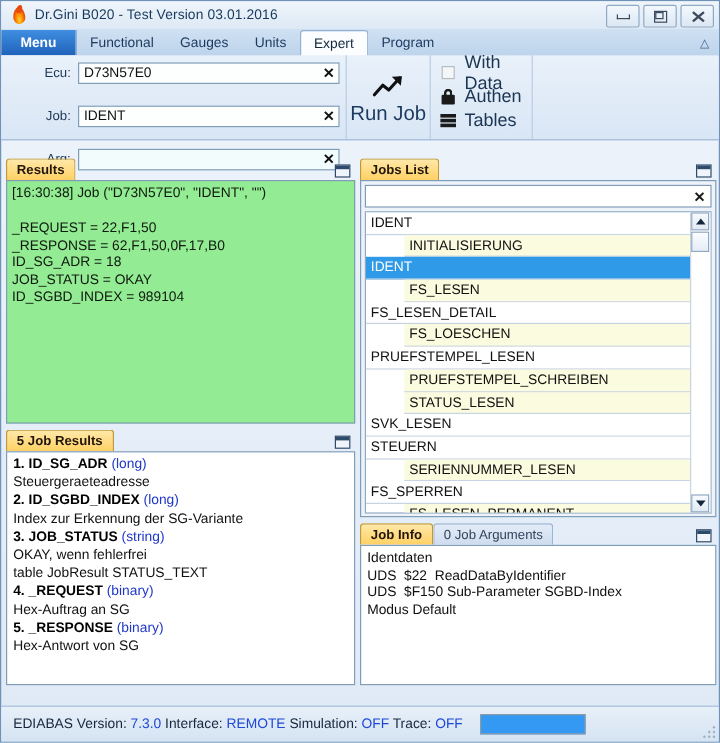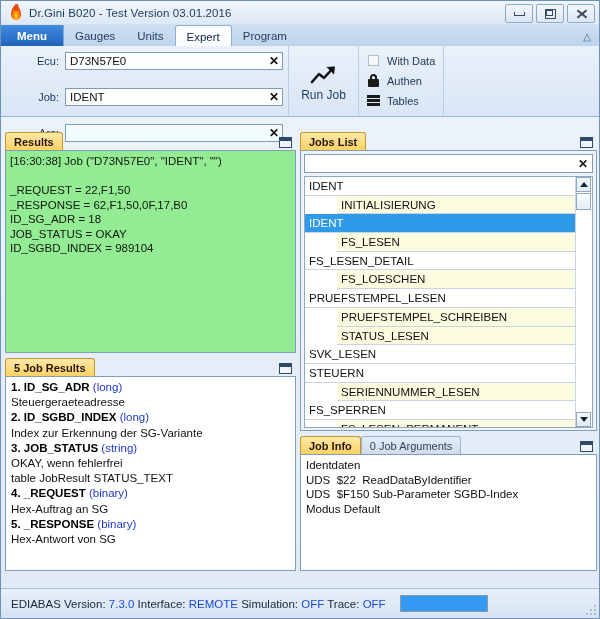--- a/index.html
+++ b/index.html
@@ -140,41 +140,41 @@
     width: 16px; text-align: center; font-size: 12px; font-weight: bold;
     color: #111; cursor: pointer; line-height: 1;
   }
 
   .runjob {
     width: 100%; height: 100%;
     display: flex; flex-direction: column; align-items: center; justify-content: center;
     cursor: pointer; padding-top: 2px; box-sizing: border-box;
   }
   .runjob-icon { width: 30px; height: 24px; position: relative; }
-  .runjob-label { font-size: 12px; color: #1d3a5e; margin-top: 1px; }
+  .runjob-label { font-size: 17px; color: #1d3a5e; margin-top: 1px; }
 
   .opt-row { display: flex; align-items: center; height: 19px; margin-bottom: 1px; padding-left: 8px; cursor: pointer; }
   .opt-icon { width: 15px; height: 13px; margin-right: 5px; position: relative; flex: 0 0 auto; }
   .chk-box {
     width: 11px; height: 11px; border: 1px solid #b6bcc2; background: #f4f6f8;
     box-sizing: border-box; margin-left: 1px; margin-top: 1px;
   }
   .lock-ic { width: 13px; height: 13px; position: relative; }
   .lock-body { position: absolute; left: 1px; top: 5px; width: 11px; height: 8px; background: #1a1a1a; border-radius: 1px; }
   .lock-shackle {
     position: absolute; left: 3px; top: 0px; width: 7px; height: 7px;
     border: 2px solid #1a1a1a; border-bottom: none;
     border-radius: 4px 4px 0 0; box-sizing: border-box;
   }
   .tbl-ic { width: 13px; height: 11px; position: relative; margin-top: 1px; }
   .tbl-ic span { position: absolute; left: 0; width: 13px; height: 3px; background: #1a1a1a; }
   .tbl-ic span:nth-child(1) { top: 0; }
   .tbl-ic span:nth-child(2) { top: 4px; }
   .tbl-ic span:nth-child(3) { top: 8px; }
-  .opt-label { font-size: 11px; color: #1b3553; }
+  .opt-label { font-size: 15px; color: #1b3553; }
 
   
   .panel { position: absolute; box-sizing: border-box; }
   .panel-head {
     height: 19px; position: relative;
     display: flex; align-items: flex-end;
   }
   .panel-tab {
     height: 17px; padding: 0 8px;
     background: linear-gradient(#ffe8a8, #ffd164);
@@ -320,20 +320,21 @@
           </div>
         </div>
       <div class="win-btn">
           <div class="wb-close"></div>
         </div>
     </div>
   </div>
 
   <div class="tabstrip">
     <div class="tab-menu">Menu</div>
+    <div class="tab">Functional</div>
     <div class="tab">Gauges</div>
     <div class="tab">Units</div>
     <div class="tab active">Expert</div>
     <div class="tab">Program</div>
     <div class="tab-collapse">△</div>
   </div>
 
   <div class="ribbon">
 
     <div class="rib-group grp-fields">

